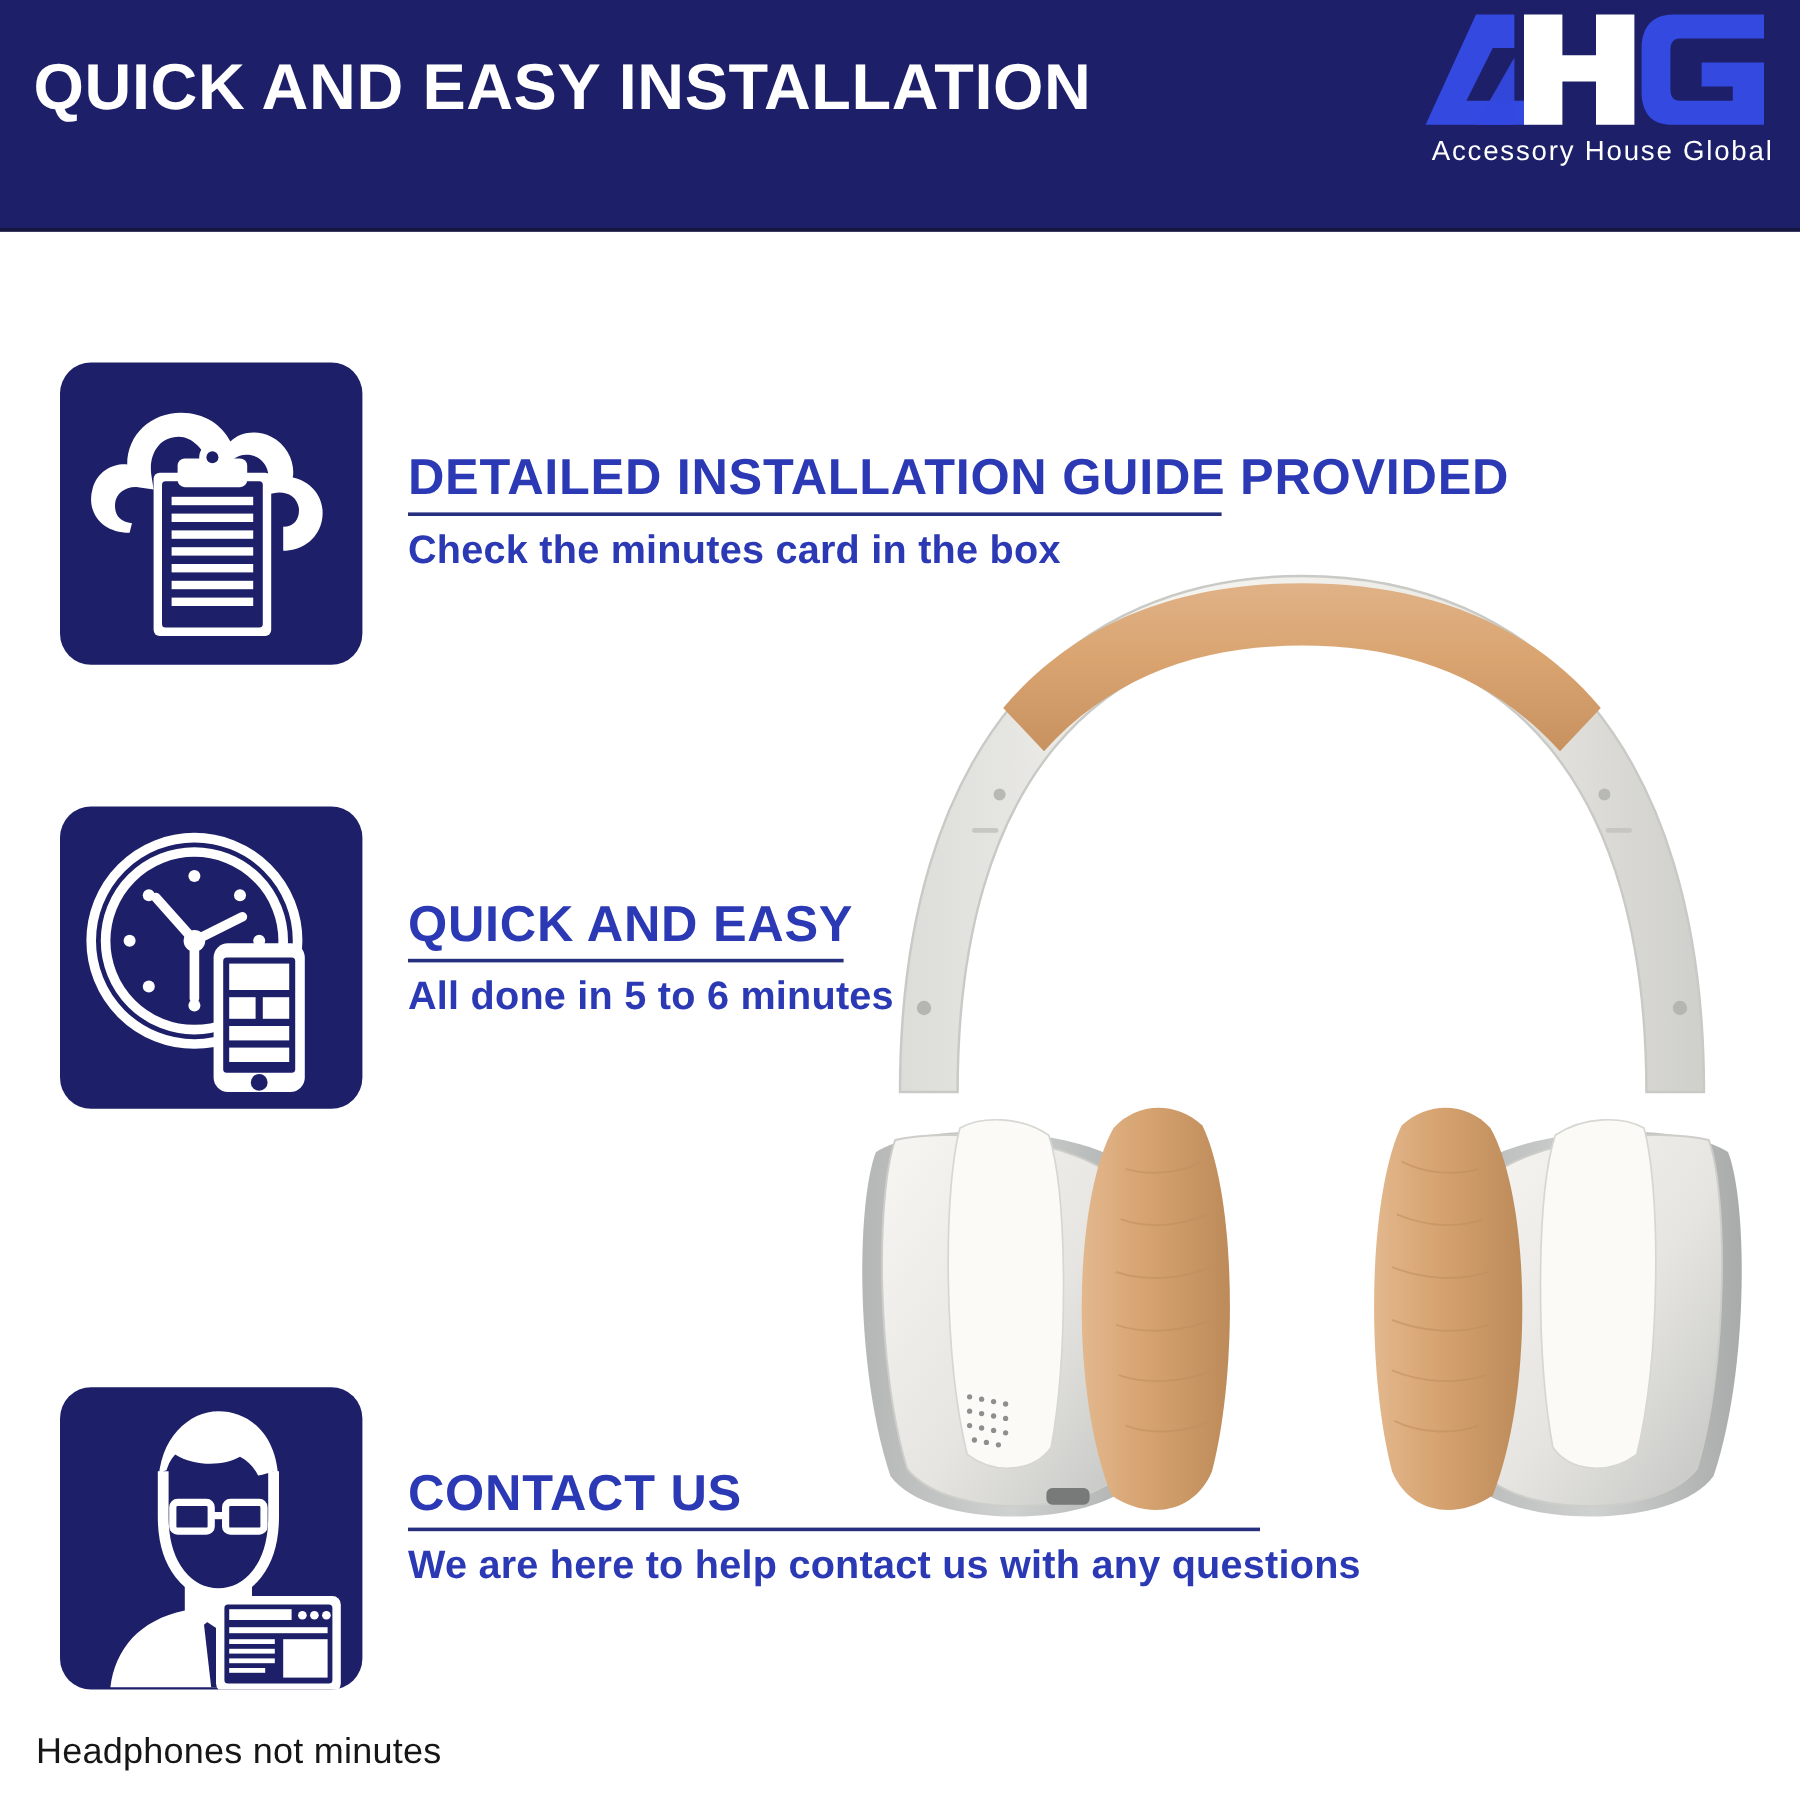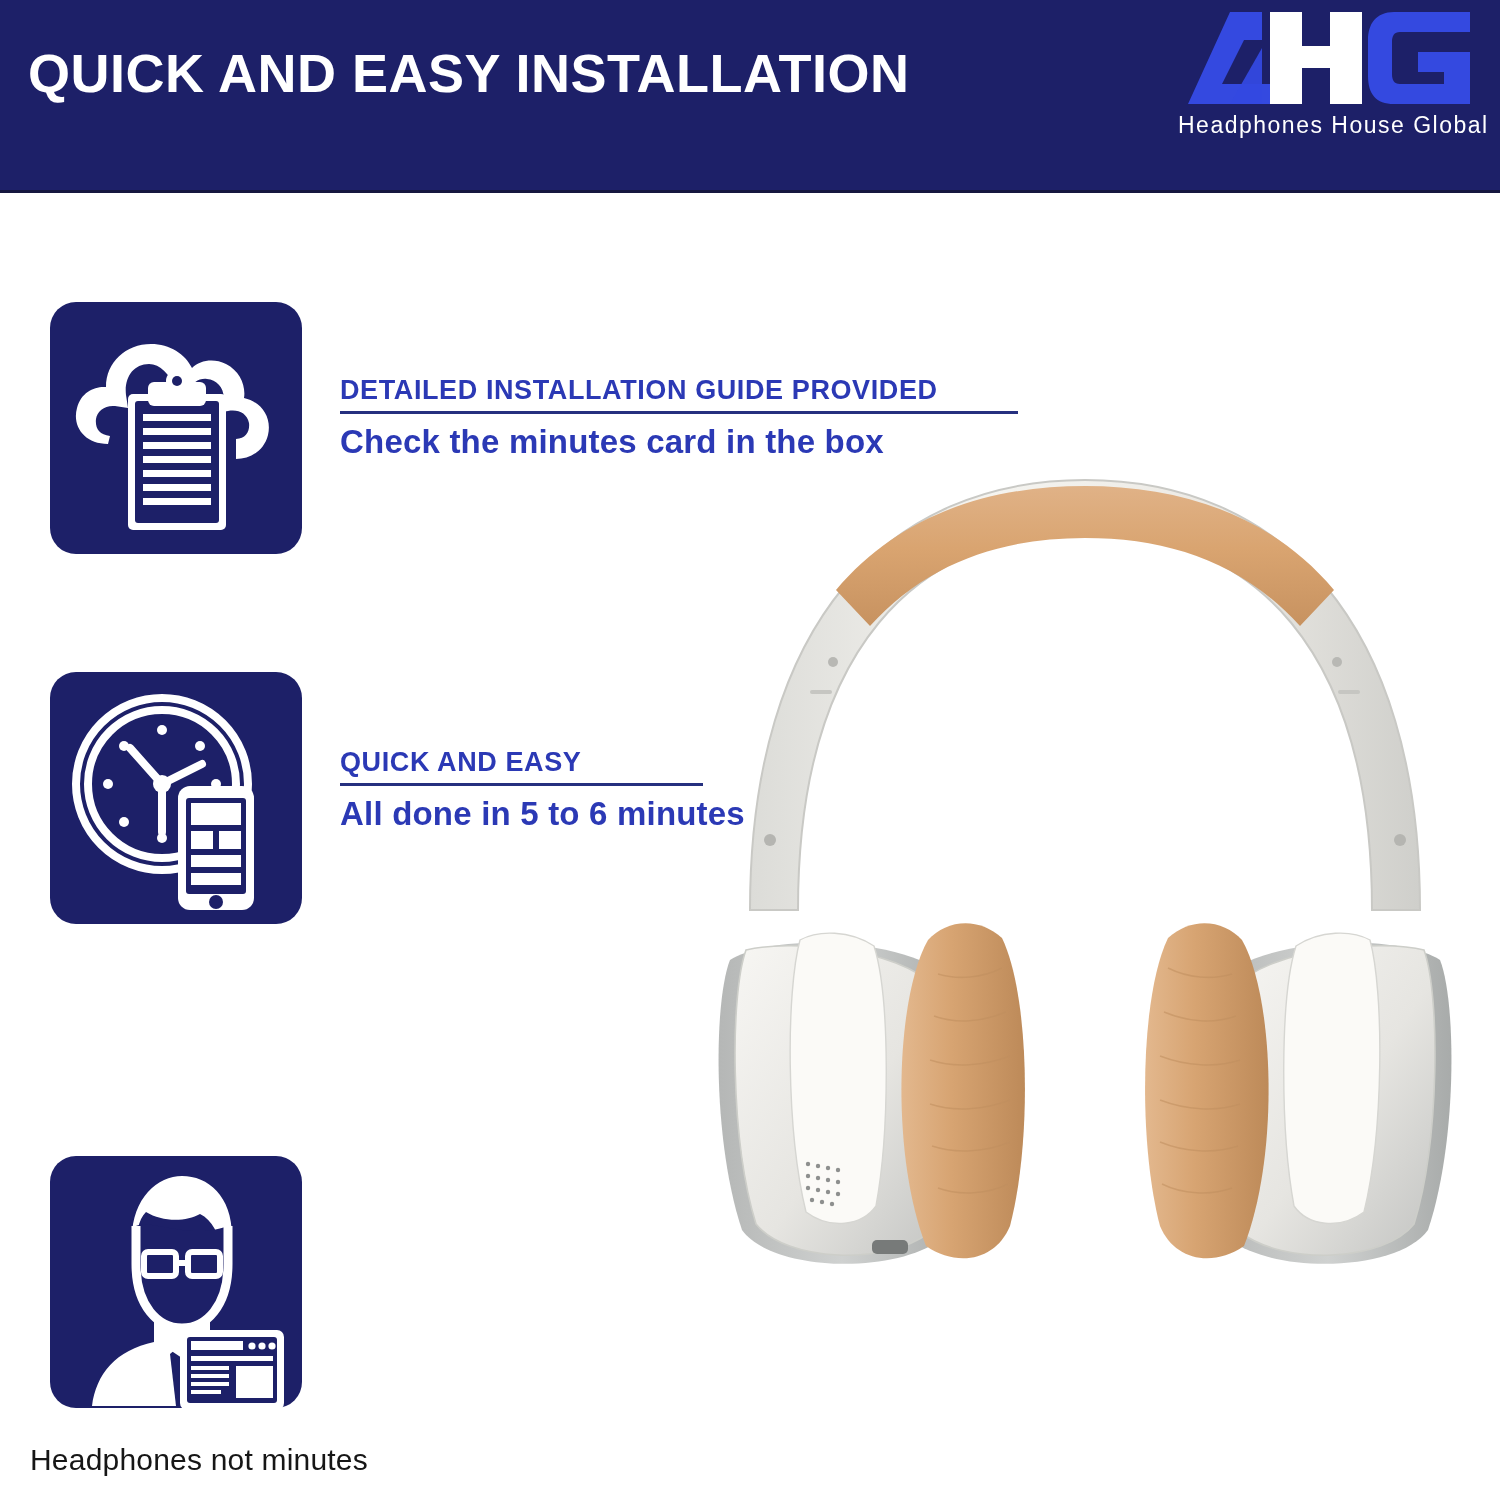--- a/index.html
+++ b/index.html
@@ -69,21 +69,21 @@
     position:absolute;
     left:290px;
     width:720px;
   }
   .feature-1 .feature-text{top:74px;}
   .feature-2 .feature-text{top:76px;}
   .feature-3 .feature-text{top:66px;}
 
   .f-title{
     color:#2b39b5;
-    font-size:27px;
+    font-size:42px;
     font-weight:bold;
     letter-spacing:0.6px;
     line-height:1.05;
     white-space:nowrap;
   }
   .f-rule{
     height:3px;
     background:#26307f;
     margin-top:7px;
   }
@@ -128,21 +128,21 @@
   <div class="logo-wrap">
     <svg class="logo-mark" viewBox="0 0 300 100">
 
       <path d="M10 96 L52 4 L84 4 L84 32 L66 32 L44 76 L96 76 L96 96 Z" fill="#3449e0"></path>
       <path d="M52 96 L84 40 L84 96 Z" fill="#3449e0" opacity="0.95"></path>
 
       <path d="M92 4 L124 4 L124 38 L152 38 L152 4 L184 4 L184 96 L152 96 L152 60 L124 60 L124 96 L92 96 Z" fill="#ffffff"></path>
 
       <path d="M292 4 L216 4 C198 4 190 16 190 32 L190 68 C190 86 198 96 216 96 L292 96 L292 44 L240 44 L240 64 L266 64 L266 76 L222 76 C216 76 214 72 214 66 L214 34 C214 28 216 24 222 24 L292 24 Z" fill="#3449e0"></path>
     </svg>
-    <div class="logo-sub">Headphones  House  Global</div>
+    <div class="logo-sub">Accessory  House  Global</div>
   </div>
 </div>
 
 <div class="product">
   <svg viewBox="0 0 790 830">
     <defs>
       <linearGradient id="bodyG" x1="0" y1="0" x2="1" y2="0">
         <stop offset="0%" stop-color="#dcdcd8"></stop>
         <stop offset="35%" stop-color="#f5f4f0"></stop>
         <stop offset="70%" stop-color="#eceae5"></stop>
@@ -418,15 +418,20 @@
         </g>
         <rect x="141" y="200" width="82" height="5" fill="#ffffff"></rect>
         <rect x="141" y="210" width="38" height="4" fill="#ffffff"></rect>
         <rect x="141" y="218" width="38" height="4" fill="#ffffff"></rect>
         <rect x="141" y="226" width="38" height="4" fill="#ffffff"></rect>
         <rect x="141" y="234" width="30" height="4" fill="#ffffff"></rect>
         <rect x="186" y="210" width="37" height="32" fill="#ffffff"></rect>
       </g>
     </svg>
   </div>
+  <div class="feature-text">
+    <div class="f-title">CONTACT US</div>
+    <div class="f-rule"></div>
+    <div class="f-sub">We are here to help contact us with any questions</div>
+  </div>
 </div>
 
 <div class="disclaimer">Headphones not minutes</div>
 
 </body></html>

